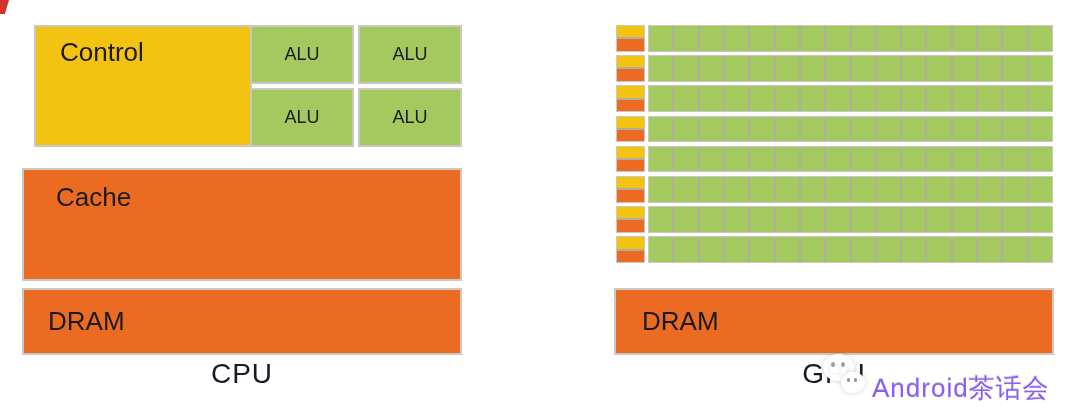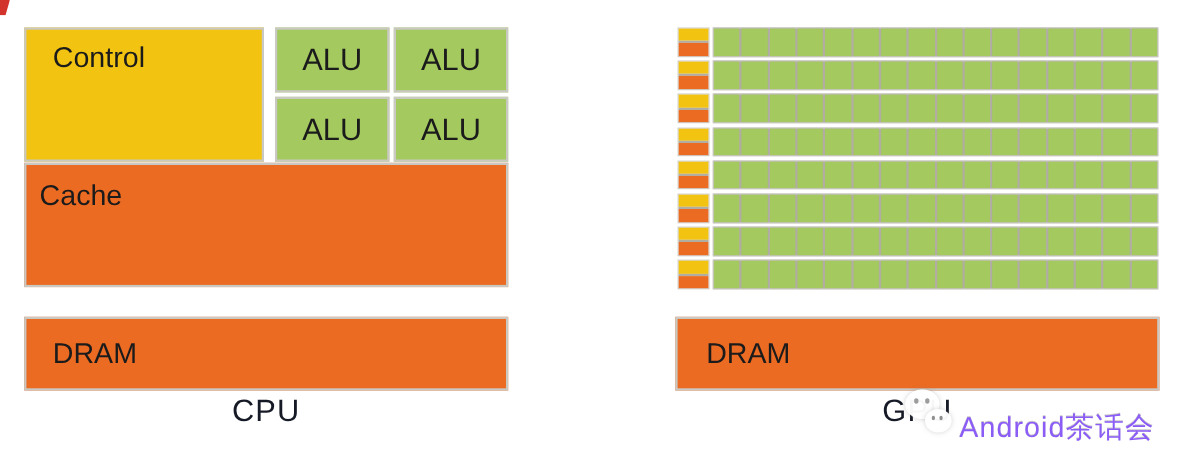--- a/index.html
+++ b/index.html
@@ -4,26 +4,26 @@
 <style>
   html,body{margin:0;padding:0;background:#ffffff;}
   .canvas{
     position:relative;width:1080px;height:418px;background:#ffffff;overflow:hidden;
     font-family:"Liberation Sans",sans-serif;color:var(--label,#1b1b1b);
   }
   .blk{position:absolute;box-sizing:border-box;border:2px solid var(--border,#c9c8c2);}
   .blk .lbl{font-size:26px;color:var(--label,#1b1b1b);}
 
   
-  .control{left:22px;top:25px;width:218px;height:122px;background:var(--yellow,#f2c311);padding:10px 0 0 24px;}
+  .control{left:34px;top:25px;width:218px;height:122px;background:var(--yellow,#f2c311);padding:10px 0 0 24px;}
   .alu-grid{position:absolute;left:250px;top:25px;width:212px;height:122px;
     display:grid;grid-template-columns:1fr 1fr;grid-template-rows:1fr 1fr;gap:4px;}
   .alu{background:var(--green,#a3c95f);border:2px solid var(--border,#c9c8c2);box-sizing:border-box;
-    display:flex;align-items:center;justify-content:center;font-size:28px;}
-  .cache{left:22px;top:148px;width:440px;height:113px;background:var(--orange,#ec6b23);padding:12px 0 0 12px;}
+    display:flex;align-items:center;justify-content:center;font-size:18px;}
+  .cache{left:22px;top:168px;width:440px;height:113px;background:var(--orange,#ec6b23);padding:12px 0 0 32px;}
   .dram-cpu{left:22px;top:288px;width:440px;height:67px;background:var(--orange,#ec6b23);
     display:flex;align-items:center;padding-left:24px;}
   .title{position:absolute;text-align:center;font-size:28px;color:var(--title,#161a26);letter-spacing:1px;}
   .cpu-title{left:22px;top:358px;width:440px;}
 
   
   .gpu-grid{position:absolute;left:616px;top:25px;width:437px;height:238px;
     display:flex;flex-direction:column;justify-content:space-between;}
   .gpu-row{display:flex;height:26.5px;gap:3px;}
   .dual{width:29px;box-sizing:border-box;border:1px solid var(--border,#c9c8c2);

